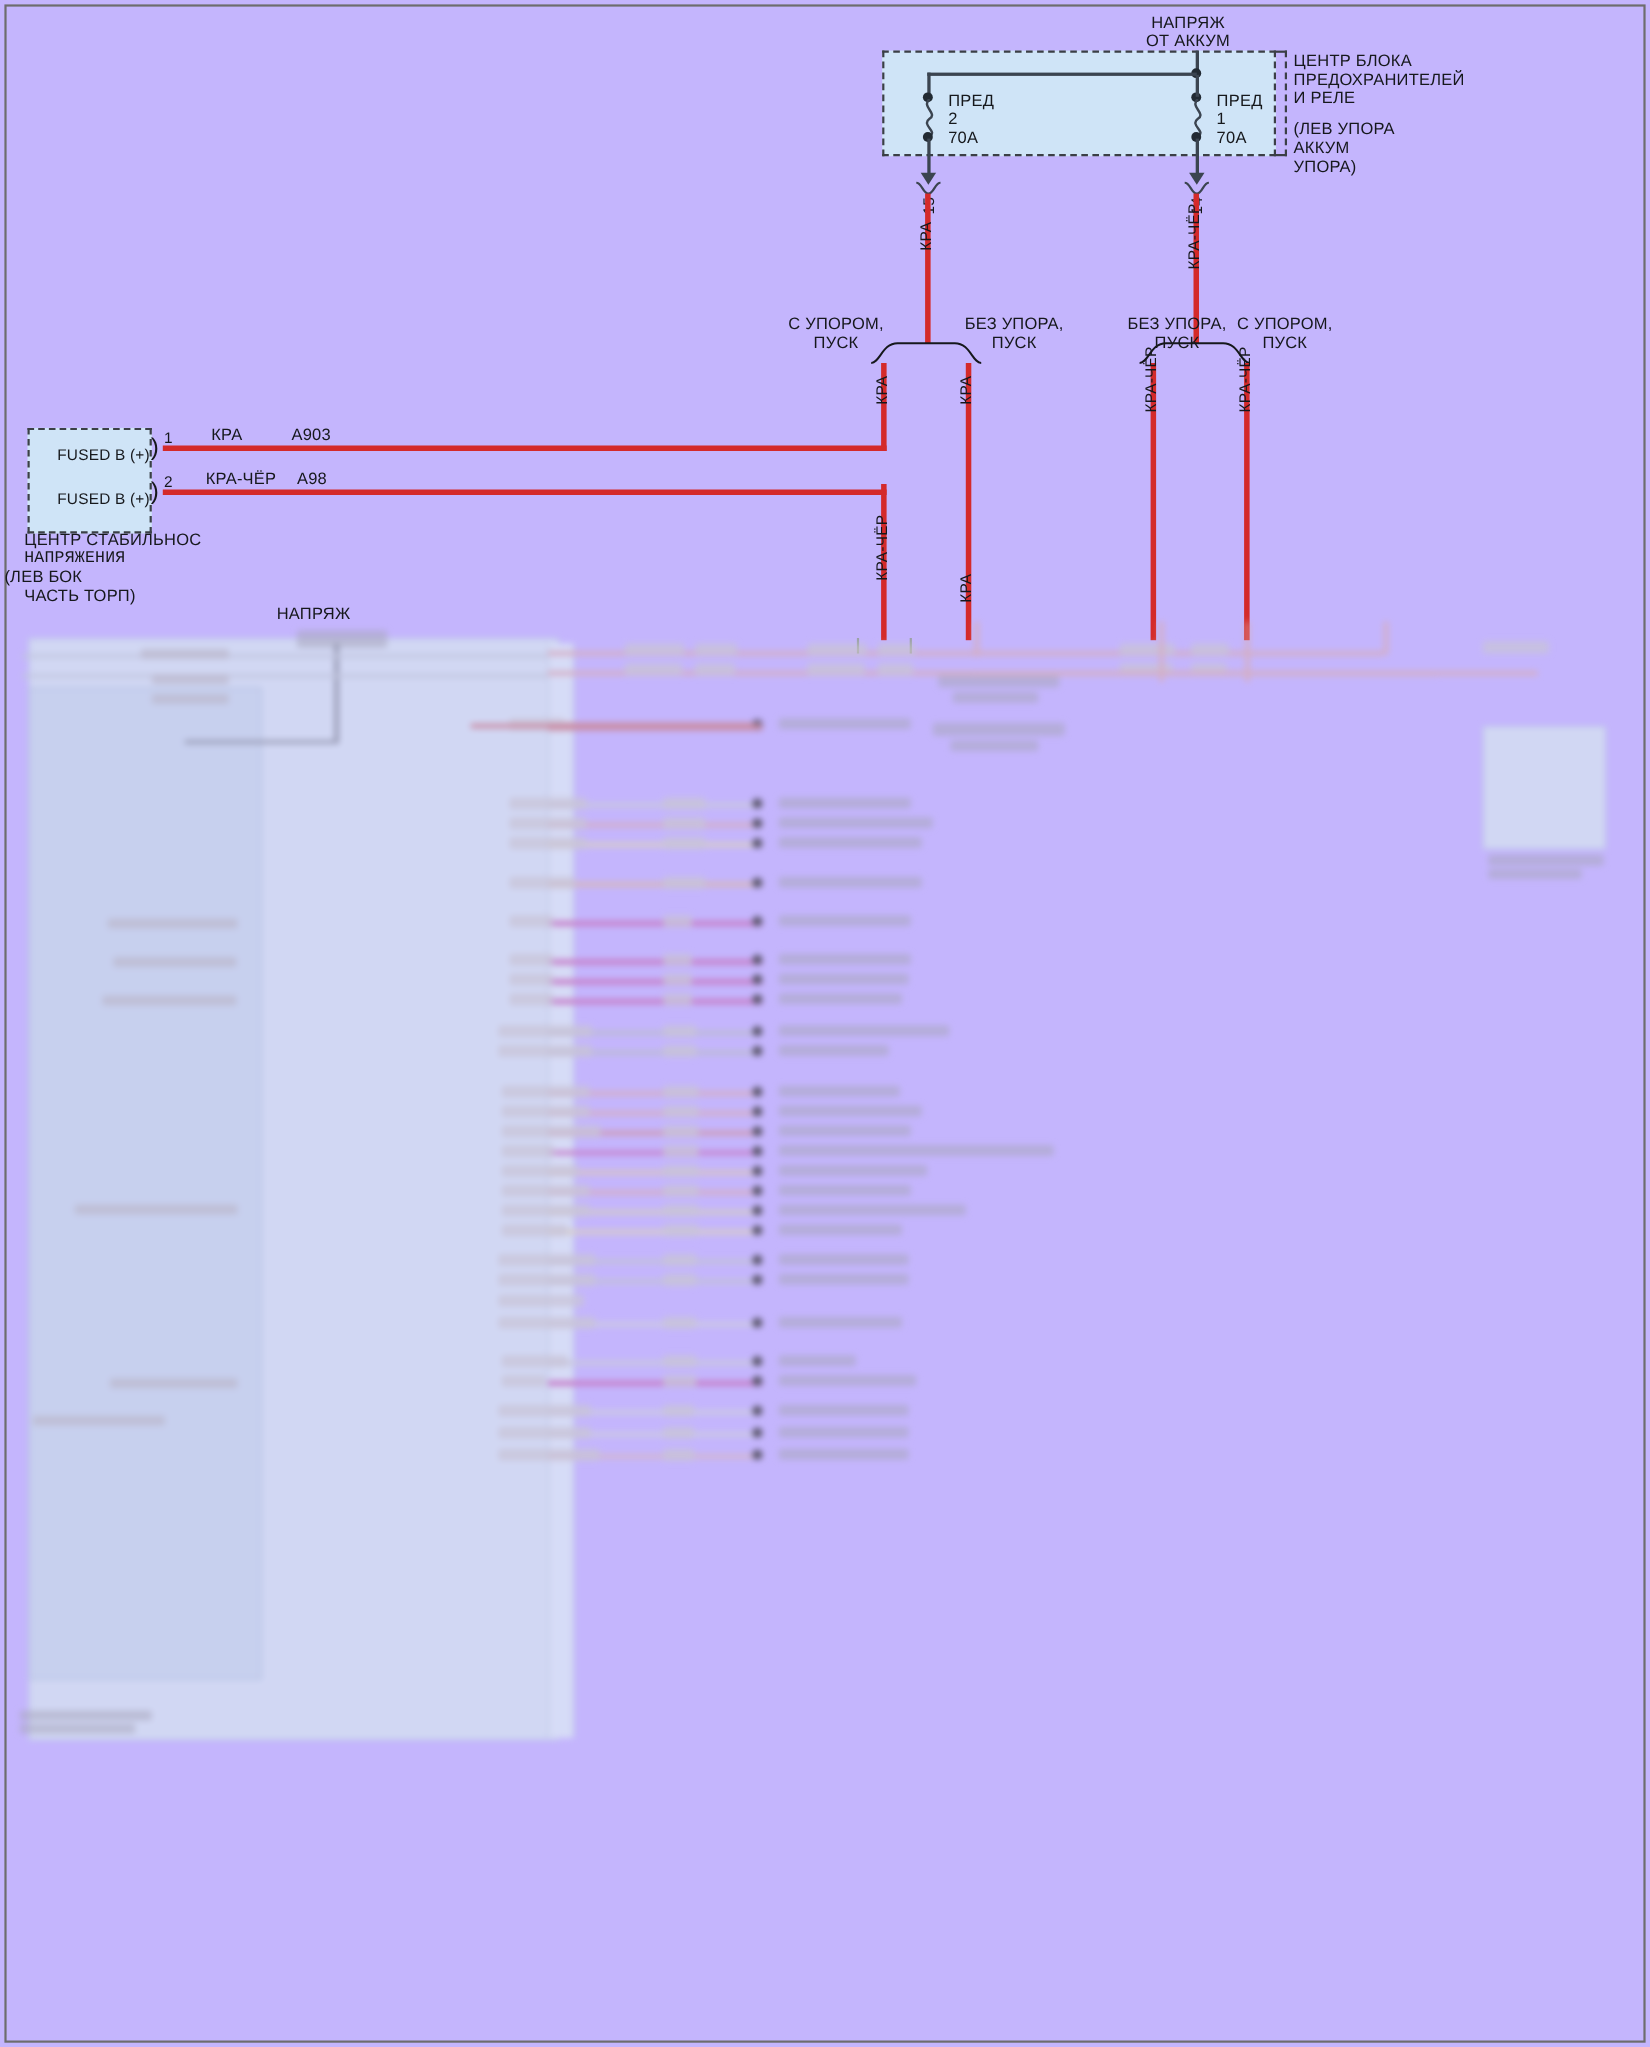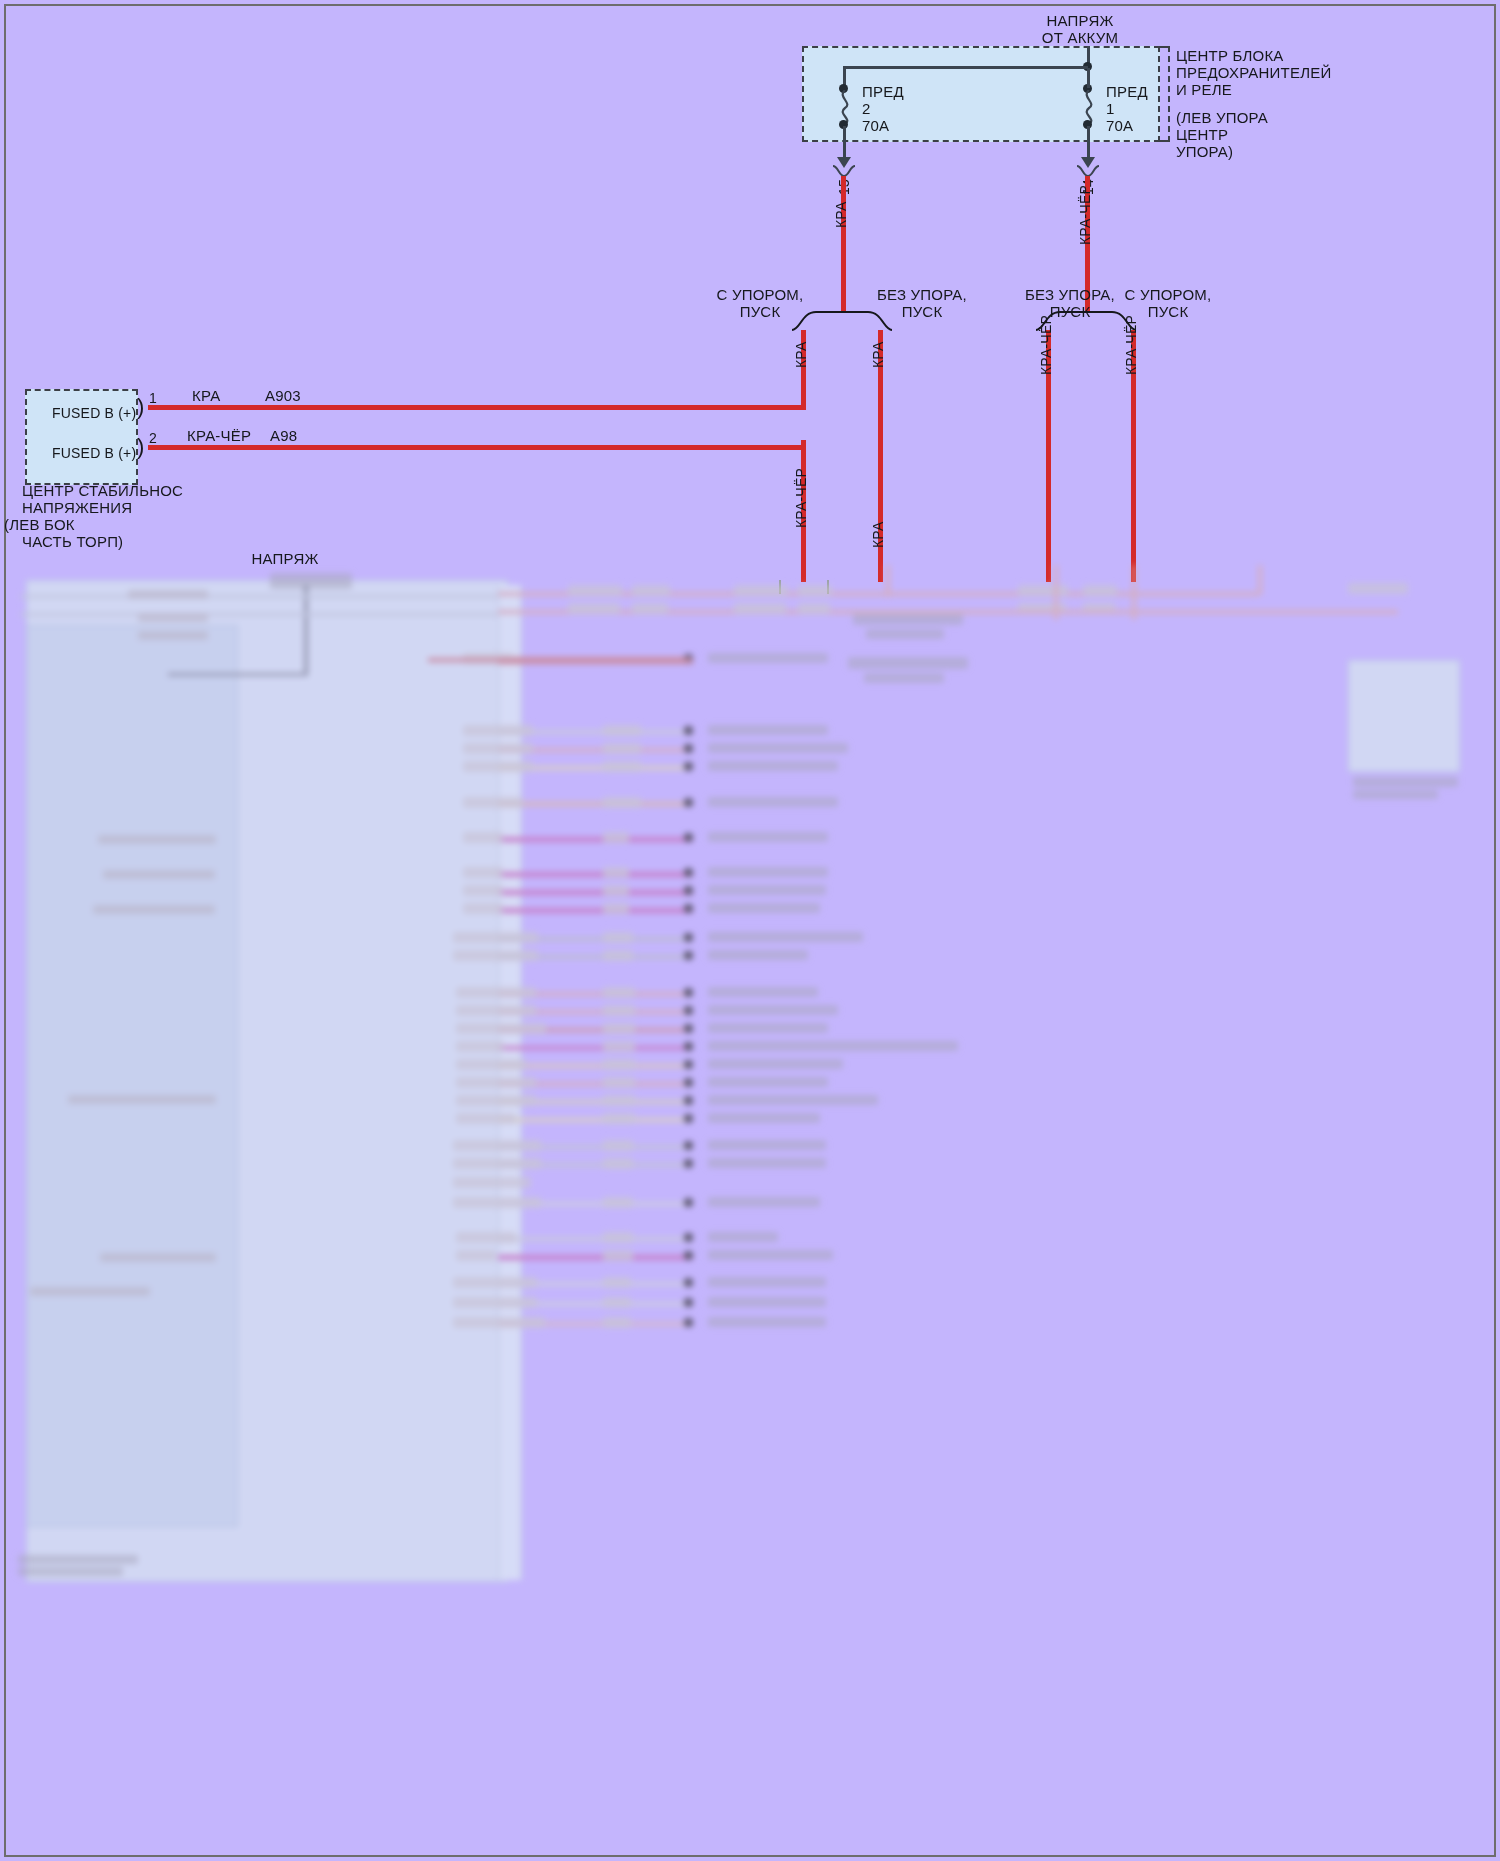--- a/index.html
+++ b/index.html
@@ -101,21 +101,21 @@
   <div class="txt sm rot" style="left:1080px;top:195px;">14</div>
 
   <div class="txt" style="left:1106px;top:83px;">ПРЕД</div>
   <div class="txt" style="left:1106px;top:100px;">1</div>
   <div class="txt" style="left:1106px;top:117px;">70A</div>
 
   <div class="txt" style="left:1176px;top:47px;">ЦЕНТР БЛОКА</div>
   <div class="txt" style="left:1176px;top:64px;">ПРЕДОХРАНИТЕЛЕЙ</div>
   <div class="txt" style="left:1176px;top:81px;">И РЕЛЕ</div>
   <div class="txt" style="left:1176px;top:109px;">(ЛЕВ УПОРА</div>
-  <div class="txt" style="left:1176px;top:126px;">ЦЕНТР</div>
+  <div class="txt" style="left:1176px;top:126px;">АККУМ</div>
   <div class="txt" style="left:1176px;top:143px;">УПОРА)</div>
 
   <div class="redV" style="left:841px;top:176px;height:136px;"></div>
   <div class="txt sm rot" style="left:833px;top:228px;">КРА</div>
 
   <div class="redV" style="left:1085px;top:176px;height:136px;"></div>
   <div class="txt sm rot" style="left:1077px;top:245px;">КРА-ЧЁР</div>
 
   <svg style="position:absolute;left:790px;top:310px;width:104px;height:22px;" viewBox="0 0 104 22">
     <path d="M2 20 C 10 20, 12 2, 26 2 L 78 2 C 92 2, 94 20, 102 20" stroke="#16181c" stroke-width="1.8" fill="none"></path>
@@ -166,21 +166,21 @@
   <div class="txt sm" style="left:149px;top:390px;">1</div>
   <div class="txt sm" style="left:149px;top:430px;">2</div>
 
   <div class="txt" style="left:192px;top:387px;">КРА</div>
   <div class="txt" style="left:265px;top:387px;">A903</div>
 
   <div class="txt" style="left:187px;top:427px;">КРА-ЧЁР</div>
   <div class="txt" style="left:270px;top:427px;">A98</div>
 
   <div class="txt" style="left:22px;top:482px;">ЦЕНТР СТАБИЛЬНОС</div>
-  <div class="txt" style="left:22px;top:499px;">НАПРЯЖЕНИЯ</div>
+  <div class="txt" style="left:22px;top:499px;font-family:Liberation Mono, monospace;">НАПРЯЖЕНИЯ</div>
   <div class="txt" style="left:4px;top:516px;">(ЛЕВ БОК</div>
   <div class="txt" style="left:22px;top:533px;">ЧАСТЬ ТОРП)</div>
 
   <svg style="position:absolute;left:778px;top:578px;width:52px;height:18px;" viewBox="0 0 52 18">
     <path d="M2 2 L2 16 M50 2 L50 16" stroke="#9aa0a6" stroke-width="2" fill="none"></path>
   </svg>
 
   <div class="txt c" style="left:200px;top:550px;width:170px;">НАПРЯЖ</div>
 
   <div id="lower">

